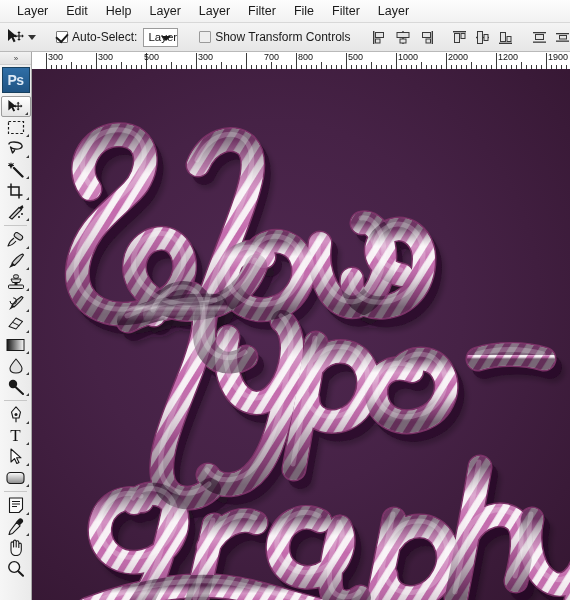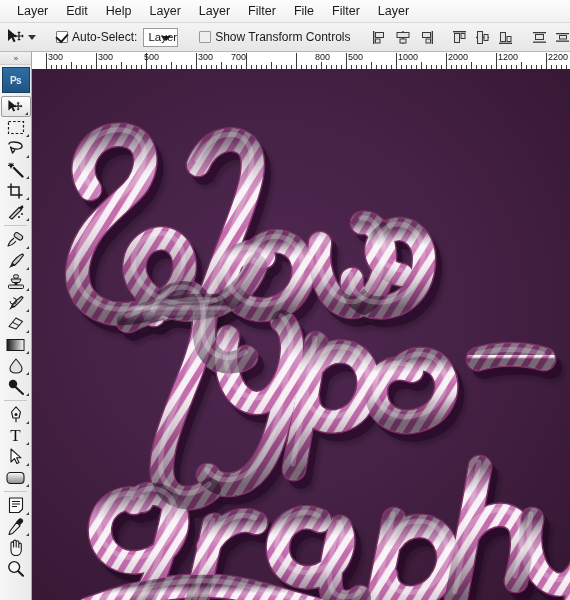--- a/index.html
+++ b/index.html
@@ -107,21 +107,21 @@
   .tb-collapse{
     height:12px;display:flex;align-items:center;justify-content:center;
     background:linear-gradient(#f2f2f2,#e2e2e2);border-bottom:1px solid #cfcfcf;
     font-size:8px;color:#444;letter-spacing:-1px;
   }
   .ps-logo{
     margin:2px auto 3px;width:28px;height:26px;
     background:linear-gradient(#2f6ea6,#1f5484);
     border:1px solid #17405f;box-sizing:border-box;
     display:flex;align-items:center;justify-content:center;
-    color:#dce9f5;font-size:10px;font-weight:bold;letter-spacing:-.5px;
+    color:#dce9f5;font-size:14px;font-weight:bold;letter-spacing:-.5px;
   }
   .tool{
     width:30px;height:21px;margin:0 auto;position:relative;
     display:flex;align-items:center;justify-content:center;
   }
   .tool.sel{
     background:linear-gradient(#ffffff,#e4e4e4);
     border:1px solid #9c9c9c;box-sizing:border-box;border-radius:2px;
   }
   .tool .corner{
@@ -288,32 +288,32 @@
       <div class="tick minor" style="left: 169px; height: 4px;"></div>
       <div class="tick minor" style="left: 174px; height: 4px;"></div>
       <div class="tick minor" style="left: 179px; height: 4px;"></div>
       <div class="tick minor" style="left: 184px; height: 4px;"></div>
       <div class="tick minor" style="left: 189px; height: 7px;"></div>
       <div class="tick minor" style="left: 194px; height: 4px;"></div>
       <div class="tick minor" style="left: 199px; height: 4px;"></div>
       <div class="tick minor" style="left: 204px; height: 4px;"></div>
       <div class="tick minor" style="left: 209px; height: 4px;"></div>
       <div class="tick major" style="left: 214px;"></div>
-      <div class="rnum" style="left: 199px;">700</div>
+      <div class="rnum" style="left: 232px;">700</div>
       <div class="tick minor" style="left: 219px; height: 4px;"></div>
       <div class="tick minor" style="left: 224px; height: 4px;"></div>
       <div class="tick minor" style="left: 229px; height: 4px;"></div>
       <div class="tick minor" style="left: 234px; height: 4px;"></div>
       <div class="tick minor" style="left: 239px; height: 7px;"></div>
       <div class="tick minor" style="left: 244px; height: 4px;"></div>
       <div class="tick minor" style="left: 249px; height: 4px;"></div>
       <div class="tick minor" style="left: 254px; height: 4px;"></div>
       <div class="tick minor" style="left: 259px; height: 4px;"></div>
       <div class="tick major" style="left: 264px;"></div>
-      <div class="rnum" style="left: 283px;">800</div>
+      <div class="rnum" style="left: 266px;">800</div>
       <div class="tick minor" style="left: 269px; height: 4px;"></div>
       <div class="tick minor" style="left: 274px; height: 4px;"></div>
       <div class="tick minor" style="left: 279px; height: 4px;"></div>
       <div class="tick minor" style="left: 284px; height: 4px;"></div>
       <div class="tick minor" style="left: 289px; height: 7px;"></div>
       <div class="tick minor" style="left: 294px; height: 4px;"></div>
       <div class="tick minor" style="left: 299px; height: 4px;"></div>
       <div class="tick minor" style="left: 304px; height: 4px;"></div>
       <div class="tick minor" style="left: 309px; height: 4px;"></div>
       <div class="tick major" style="left: 314px;"></div>
@@ -354,21 +354,21 @@
       <div class="tick minor" style="left: 469px; height: 4px;"></div>
       <div class="tick minor" style="left: 474px; height: 4px;"></div>
       <div class="tick minor" style="left: 479px; height: 4px;"></div>
       <div class="tick minor" style="left: 484px; height: 4px;"></div>
       <div class="tick minor" style="left: 489px; height: 7px;"></div>
       <div class="tick minor" style="left: 494px; height: 4px;"></div>
       <div class="tick minor" style="left: 499px; height: 4px;"></div>
       <div class="tick minor" style="left: 504px; height: 4px;"></div>
       <div class="tick minor" style="left: 509px; height: 4px;"></div>
       <div class="tick major" style="left: 514px;"></div>
-      <div class="rnum" style="left: 516px;">2200</div>
+      <div class="rnum" style="left: 516px;">1900</div>
       <div class="tick minor" style="left: 519px; height: 4px;"></div>
       <div class="tick minor" style="left: 524px; height: 4px;"></div>
       <div class="tick minor" style="left: 529px; height: 4px;"></div>
       <div class="tick minor" style="left: 534px; height: 4px;"></div>
     </div>
 
   <div class="canvas-wrap">
     <svg class="artwork" viewBox="0 0 538 531" preserveAspectRatio="none">
       <defs>
         <radialGradient id="bgGrad" cx="45%" cy="45%" r="78%">

